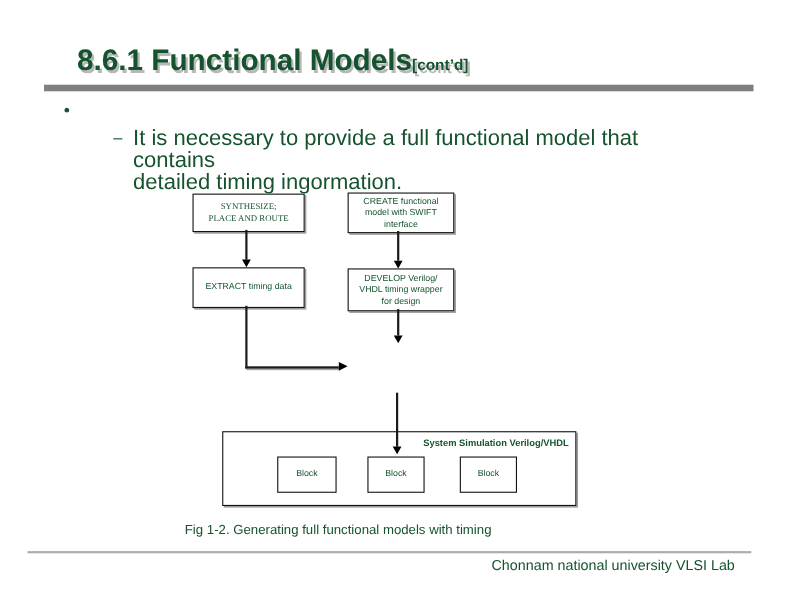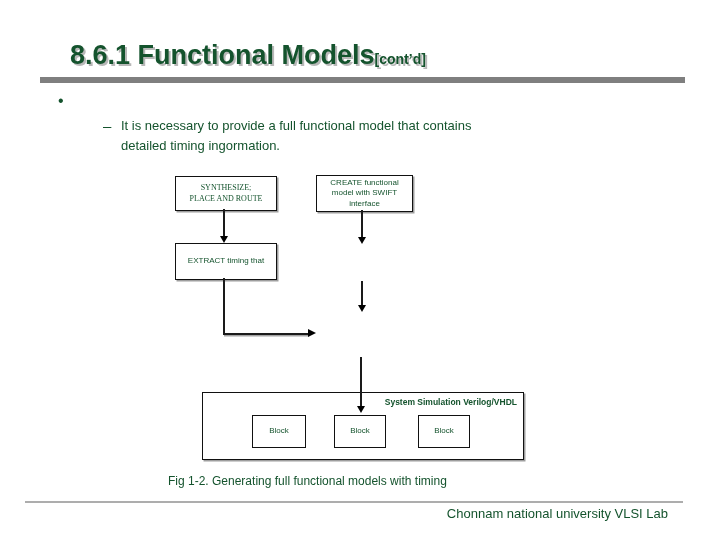--- a/index.html
+++ b/index.html
@@ -16,21 +16,21 @@
     text-shadow:2px 2px 0 #b8b8b8;white-space:nowrap;
   }
   .title .suffix{font-size:14px;font-weight:bold;}
   .title-rule{position:absolute;left:40px;top:77px;width:645px;height:6px;background:#7f7f7f;}
   
   .bullet-row{position:absolute;left:58px;top:90px;display:flex;}
   .bullet-marker{width:32px;font-size:16px;line-height:22px;}
   .bullet-text{font-size:17px;line-height:22px;}
   .sub-row{position:absolute;left:103px;top:116px;display:flex;}
   .sub-dash{width:18px;font-size:15px;line-height:20px;}
-  .sub-text{font-size:13px;line-height:20px;white-space:pre-line;max-width:505px;}
+  .sub-text{font-size:20px;line-height:20px;white-space:pre-line;max-width:505px;}
   
   .box{
     position:absolute;background:#fff;border:1px solid #111;
     box-shadow:1.5px 1.5px 0 #9e9e9e;
     display:flex;align-items:center;justify-content:center;
     text-align:center;font-size:8px;line-height:1.3;white-space:pre-line;
   }
   .container-box{
     position:absolute;background:#fff;border:1px solid #111;
     box-shadow:1.5px 1.5px 0 #9e9e9e;
@@ -70,21 +70,24 @@
     <span class="sub-dash">–</span>
     <span class="sub-text">It is necessary to provide a full functional model that contains
 detailed timing ingormation.</span>
   </div>
 
   <div class="box" style="left:175px;top:176px;width:100px;height:33px;font-family:Liberation Serif, serif;">SYNTHESIZE;
 PLACE AND ROUTE</div>
   <div class="box" style="left:316px;top:175px;width:95px;height:35px;">CREATE functional
 model with SWIFT
 interface</div>
-  <div class="box" style="left:175px;top:243px;width:100px;height:35px;">EXTRACT timing that</div>
+  <div class="box" style="left:175px;top:243px;width:100px;height:35px;">EXTRACT timing data</div>
+  <div class="box" style="left:316px;top:244px;width:95px;height:37px;">DEVELOP  Verilog/
+VHDL timing wrapper
+for design</div>
 
   <div class="container-box" style="left:202px;top:392px;width:320px;height:66px;">
     <div class="container-label">System Simulation Verilog/VHDL</div>
   </div>
   <div class="box" style="left:252px;top:415px;width:52px;height:31px;box-shadow:none;">Block</div>
   <div class="box" style="left:334px;top:415px;width:50px;height:31px;box-shadow:none;">Block</div>
   <div class="box" style="left:418px;top:415px;width:50px;height:31px;box-shadow:none;">Block</div>
 
   <div class="vline" style="left:223px;top:209px;height:27px;"></div>
   <div class="arr-down" style="left:220px;top:236px;"></div>

